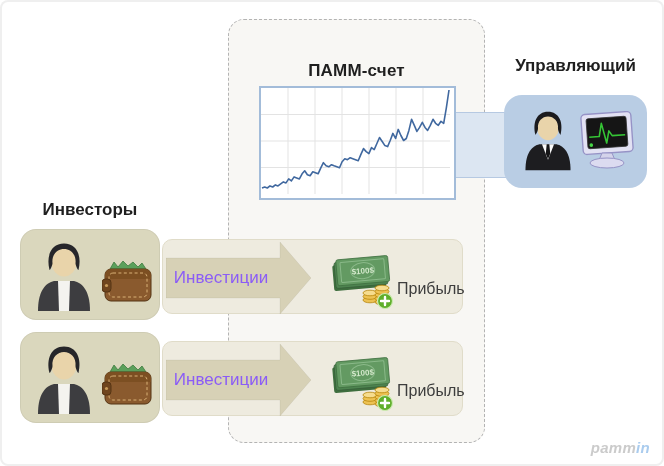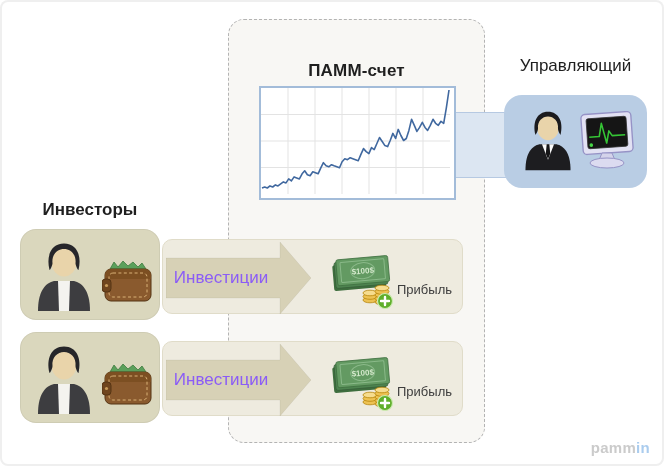--- a/index.html
+++ b/index.html
@@ -25,21 +25,21 @@
   }
   .chart-frame svg{display:block;}
   
   .connector{
     position:absolute;left:456px;top:112px;width:50px;height:64px;
     background:var(--connector);border-top:1px solid #b6c9e2;border-bottom:1px solid #b6c9e2;
   }
   
   .manager-label{
     position:absolute;left:504px;top:56px;width:143px;text-align:center;
-    font-size:17px;font-weight:400;color:#1f1f1f;
+    font-size:17px;font-weight:700;color:#1f1f1f;
   }
   .manager-box{
     position:absolute;left:504px;top:95px;width:143px;height:93px;
     background:var(--manager-box);border-radius:18px;
   }
   .manager-box .person{position:absolute;left:18px;top:12px;}
   .manager-box .monitor{position:absolute;left:72px;top:16px;}
   
   .investors-label{
     position:absolute;left:20px;top:190px;width:140px;text-align:center;
@@ -63,27 +63,28 @@
   .arrow-label{
     position:absolute;left:166px;width:110px;height:40px;
     display:flex;align-items:center;justify-content:center;
     font-size:17px;color:#8b5cf6;
   }
   .row1-arrow-label{top:258px}.row2-arrow-label{top:360px}
   .money{position:absolute;left:329px;}
   .row1-money{top:252px}.row2-money{top:354px}
   .profit-label{
     position:absolute;left:397px;width:70px;height:56px;
-    display:flex;align-items:center;font-size:13px;color:#3d3d3d;
+    display:flex;align-items:center;font-size:16px;color:#3d3d3d;
   }
   .row1-profit{top:261px}.row2-profit{top:363px}
   
   .watermark{
     position:absolute;right:14px;bottom:10px;font-size:15px;font-weight:700;
     letter-spacing:.3px;
+    font-style:italic;
   }
   .watermark .wm-gray{color:#cbcbcb;}
   .watermark .wm-accent{color:var(--watermark-accent);}
 </style>
 </head>
 <body>
 
 <div class="canvas">
 
   <div class="pamm-box"></div>

